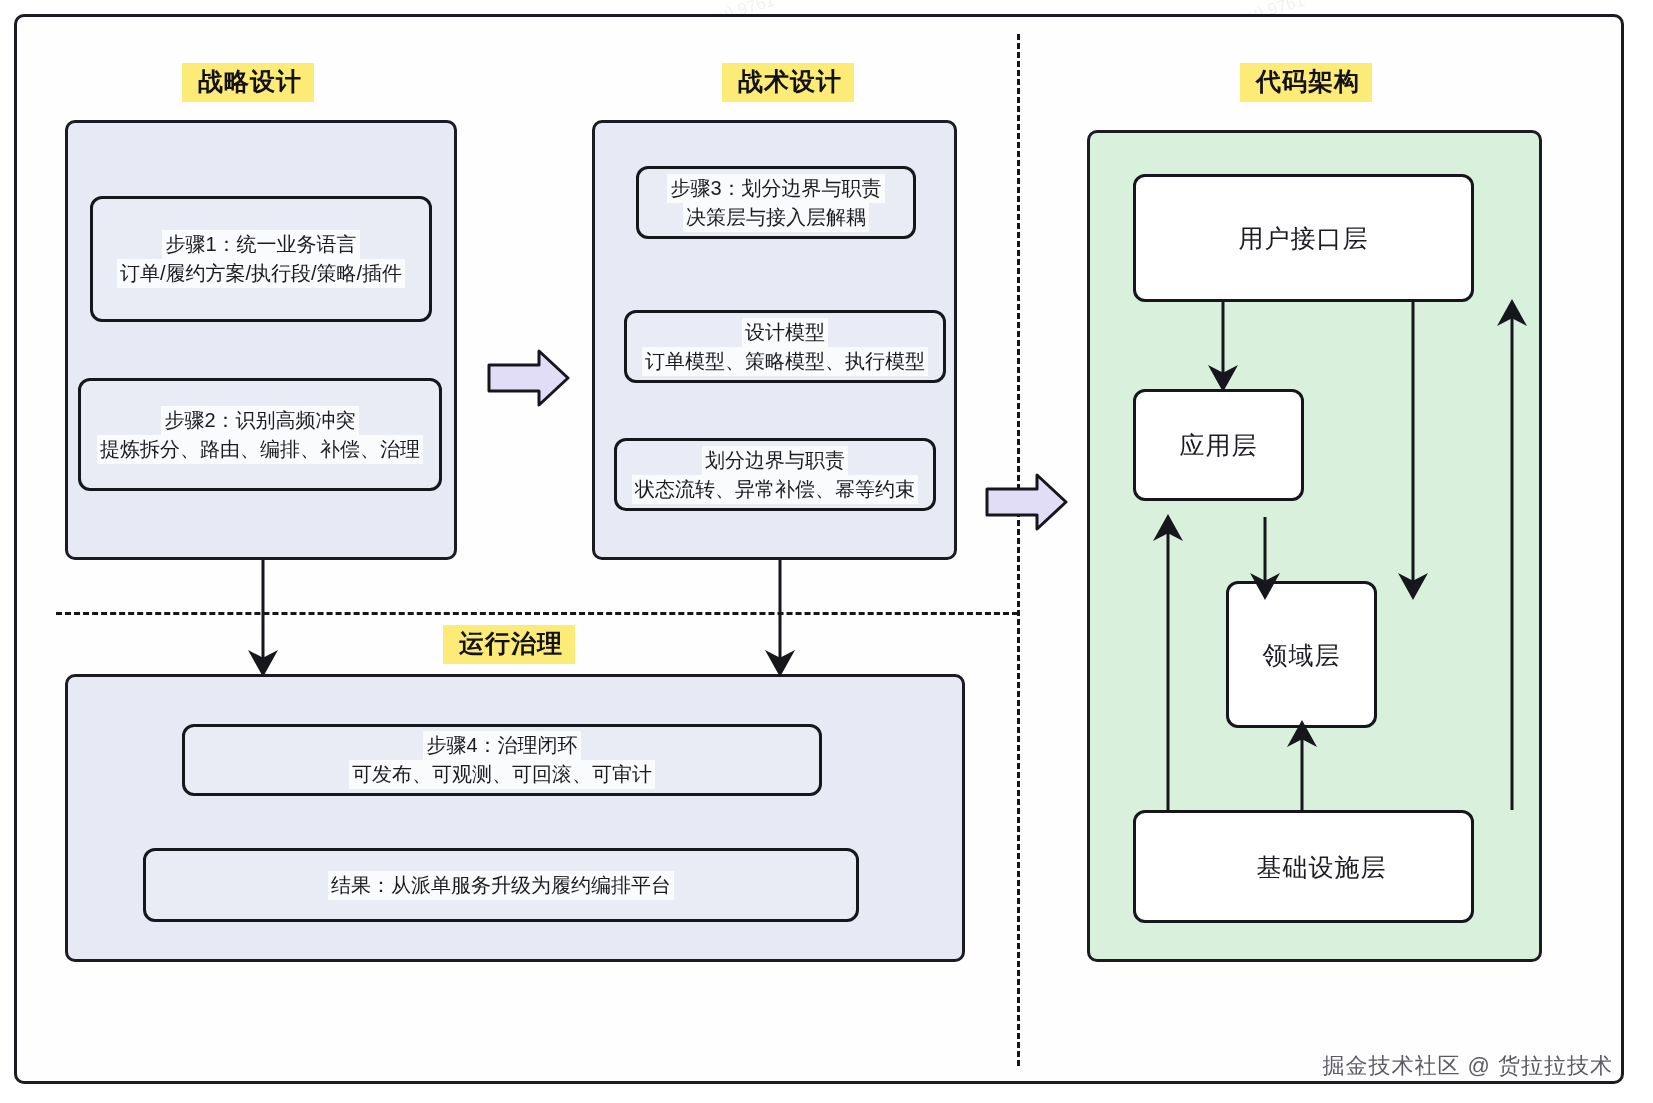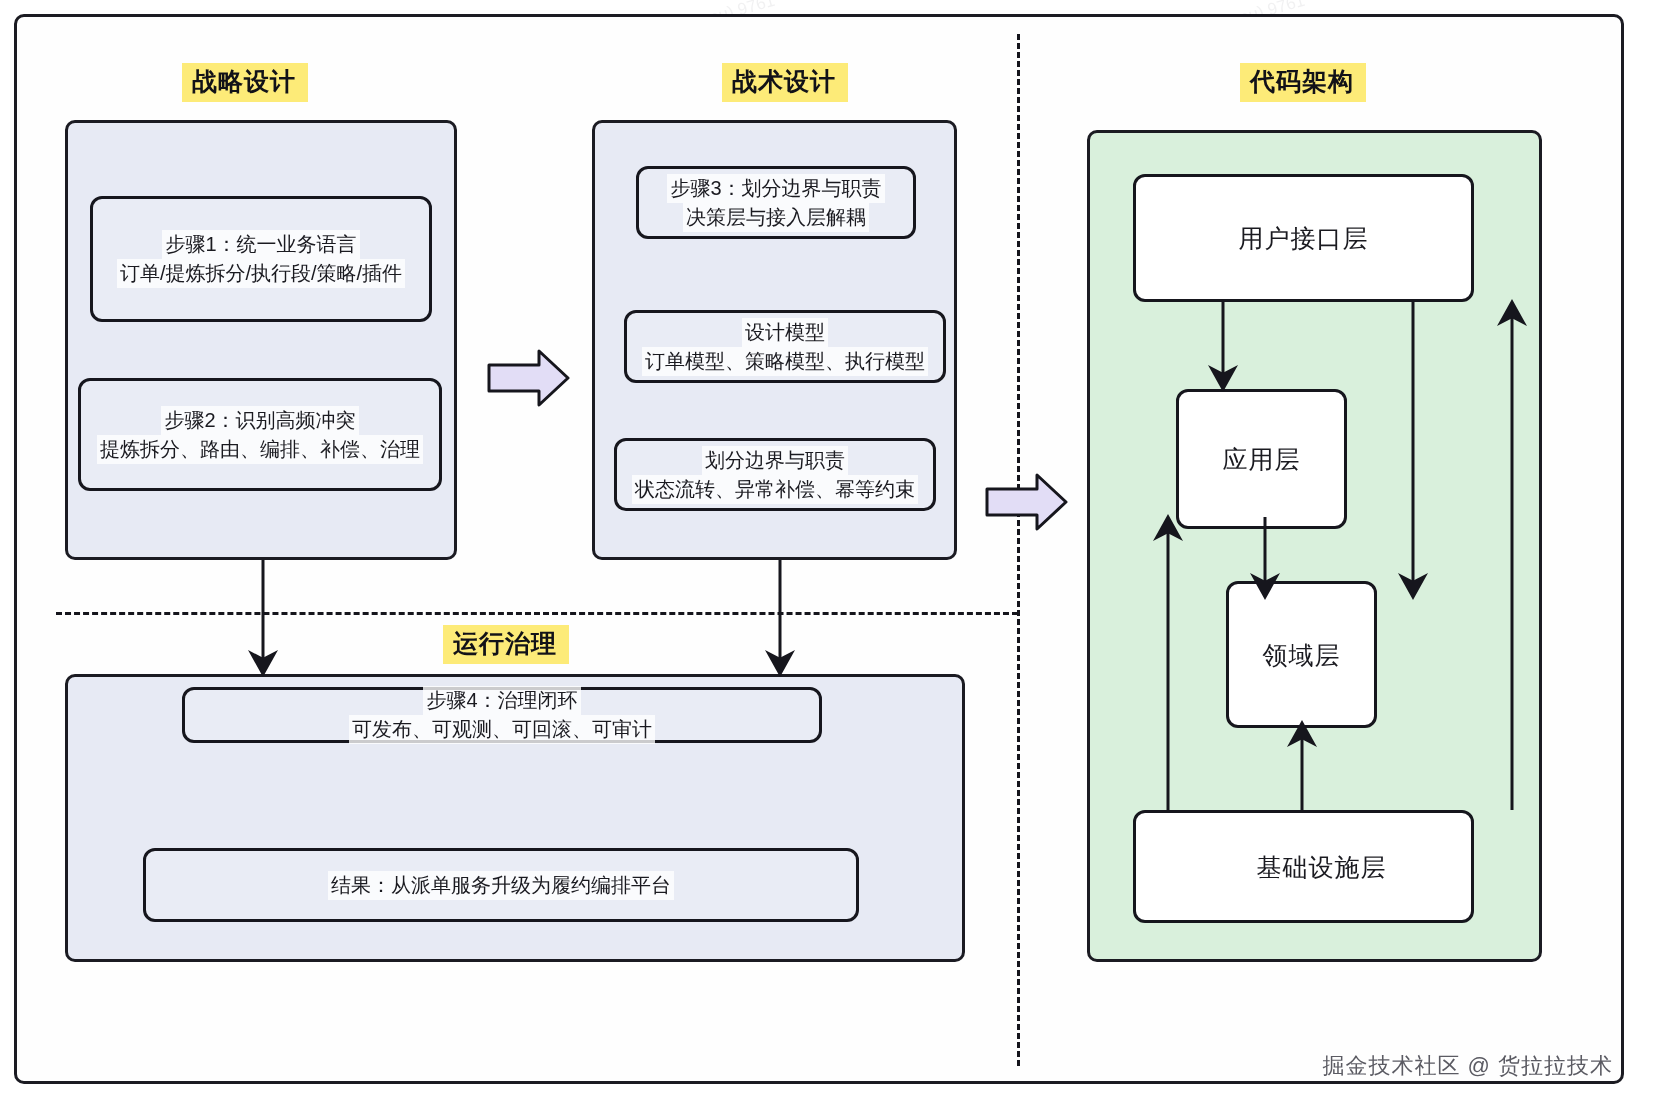--- a/index.html
+++ b/index.html
@@ -48,21 +48,21 @@
   }
 
   
   .sec-title {
     position: absolute;
     background: #fdeb78;
     color: #121218;
     font-size: 25px;
     font-weight: bold;
     letter-spacing: 1px;
-    padding: 6px 12px 8px 10px;
+    padding: 6px 12px 8px 16px;
     white-space: nowrap;
     line-height: 1;
   }
 
   
   .panel {
     position: absolute;
     border: 3px solid #1b1b22;
     border-radius: 10px;
     box-sizing: border-box;
@@ -172,21 +172,21 @@
 
   <div class="sec-title" style="left:182px; top:63px;">战略设计</div>
   <div class="sec-title" style="left:722px; top:63px;">战术设计</div>
   <div class="sec-title" style="left:1240px; top:63px;">代码架构</div>
   <div class="sec-title" style="left:443px; top:625px;">运行治理</div>
 
   <div class="panel panel-blue" style="left:65px; top:120px; width:392px; height:440px;"></div>
 
   <div class="box box-blue" style="left:90px; top:196px; width:342px; height:126px;">
     <div class="line1">步骤1：统一业务语言</div>
-    <div class="line2">订单/提炼拆分/执行段/策略/插件</div>
+    <div class="line2">订单/履约方案/执行段/策略/插件</div>
   </div>
 
   <div class="box box-blue" style="left:78px; top:378px; width:364px; height:113px;">
     <div class="line1">步骤2：识别高频冲突</div>
     <div class="line2">提炼拆分、路由、编排、补偿、治理</div>
   </div>
 
   <div class="panel panel-blue" style="left:592px; top:120px; width:365px; height:440px;"></div>
 
   <div class="box box-blue" style="left:636px; top:166px; width:280px; height:73px;">
@@ -199,36 +199,36 @@
     <div class="line2">订单模型、策略模型、执行模型</div>
   </div>
 
   <div class="box box-blue" style="left:614px; top:438px; width:322px; height:73px;">
     <div class="line1">划分边界与职责</div>
     <div class="line2">状态流转、异常补偿、幂等约束</div>
   </div>
 
   <div class="panel panel-blue" style="left:65px; top:674px; width:900px; height:288px;"></div>
 
-  <div class="box box-blue" style="left:182px; top:687px; width:640px; height:56px;">
+  <div class="box box-blue" style="left:182px; top:724px; width:640px; height:72px;">
     <div class="line1">步骤4：治理闭环</div>
     <div class="line2">可发布、可观测、可回滚、可审计</div>
   </div>
 
   <div class="box box-blue" style="left:143px; top:848px; width:716px; height:74px;">
     <div class="line1">结果：从派单服务升级为履约编排平台</div>
   </div>
 
   <div class="panel panel-green" style="left:1087px; top:130px; width:455px; height:832px;"></div>
 
   <div class="box box-white" style="left:1133px; top:174px; width:341px; height:128px;align-items:center;">
     <div class="layer-label">用户接口层</div>
   </div>
 
-  <div class="box box-white" style="left:1176px; top:389px; width:171px; height:140px;">
+  <div class="box box-white" style="left:1133px; top:389px; width:171px; height:112px;">
     <div class="layer-label">应用层</div>
   </div>
 
   <div class="box box-white" style="left:1226px; top:581px; width:151px; height:147px;">
     <div class="layer-label">领域层</div>
   </div>
 
   <div class="box box-white" style="left:1133px; top:810px; width:341px; height:113px;padding-left:36px;">
     <div class="layer-label">基础设施层</div>
   </div>

